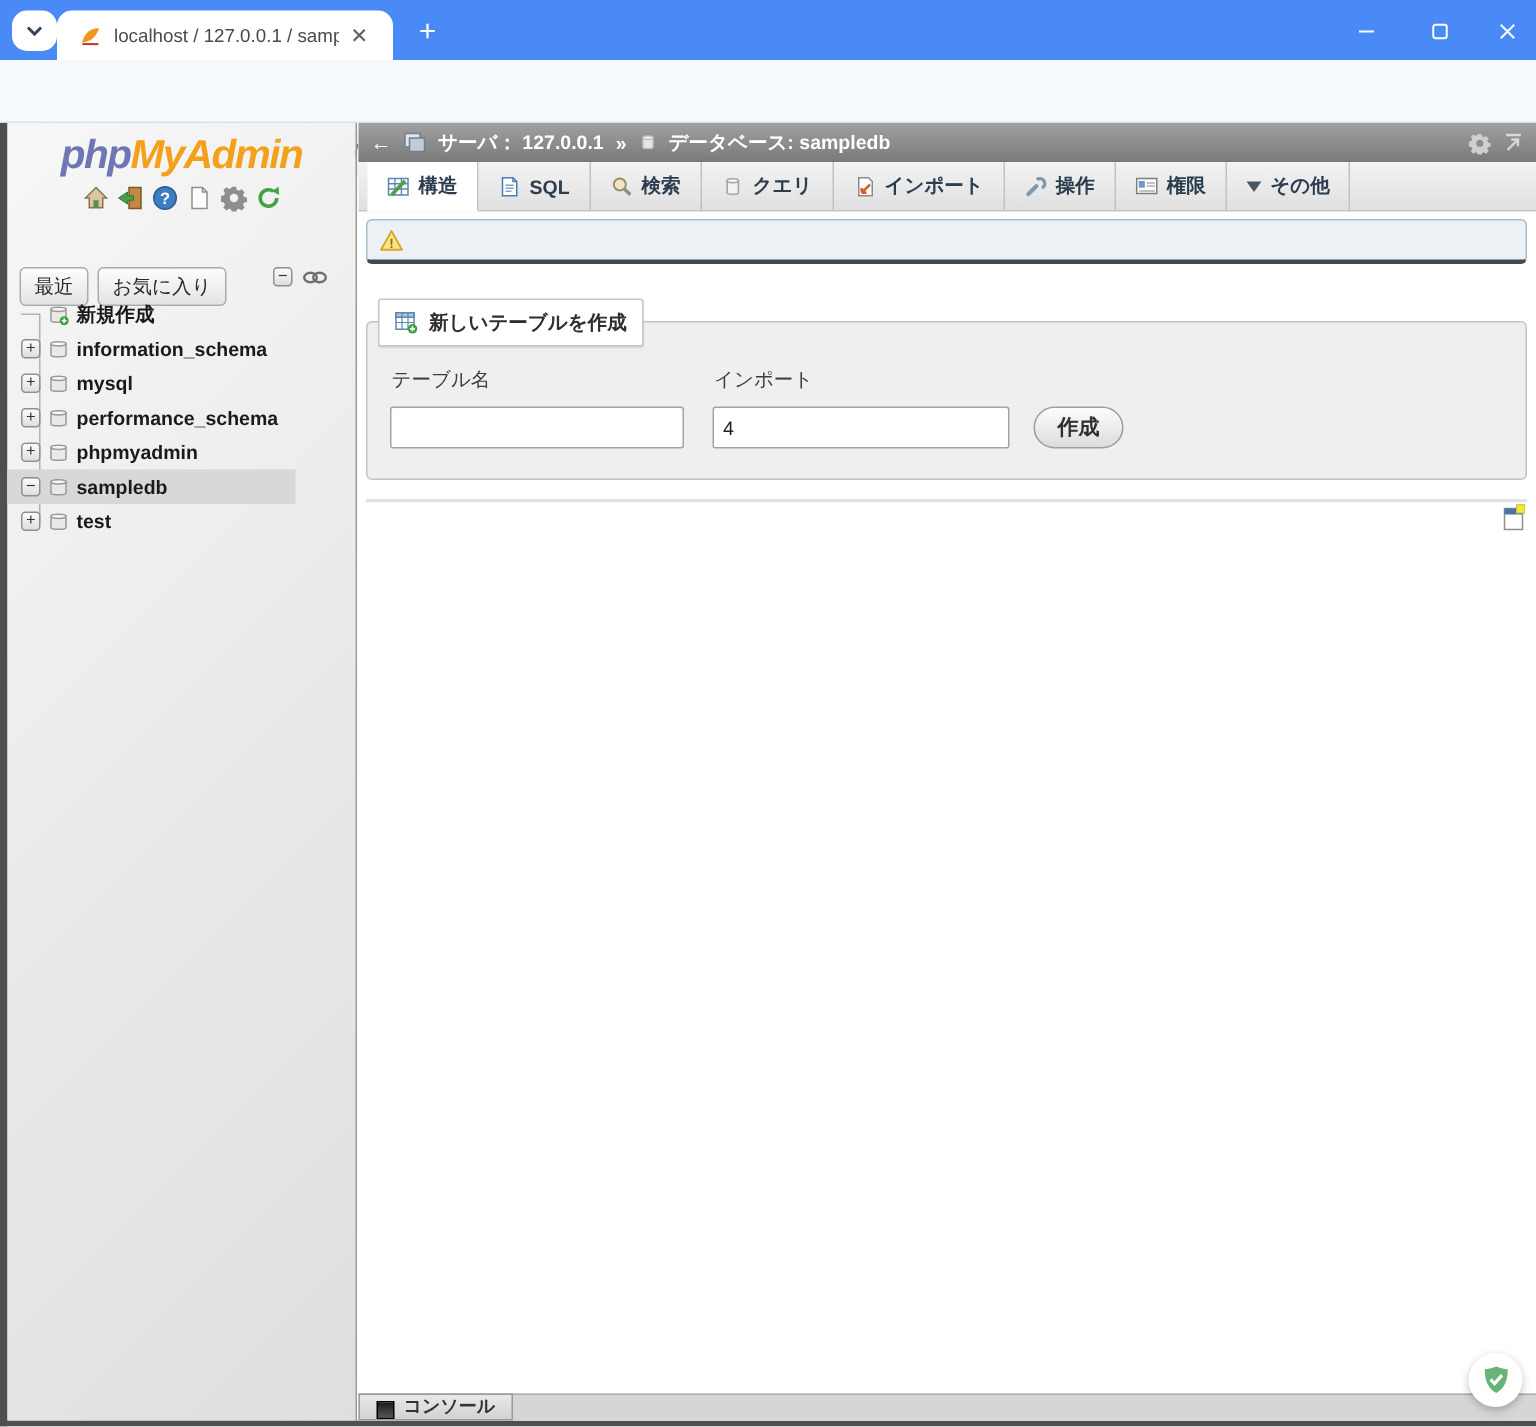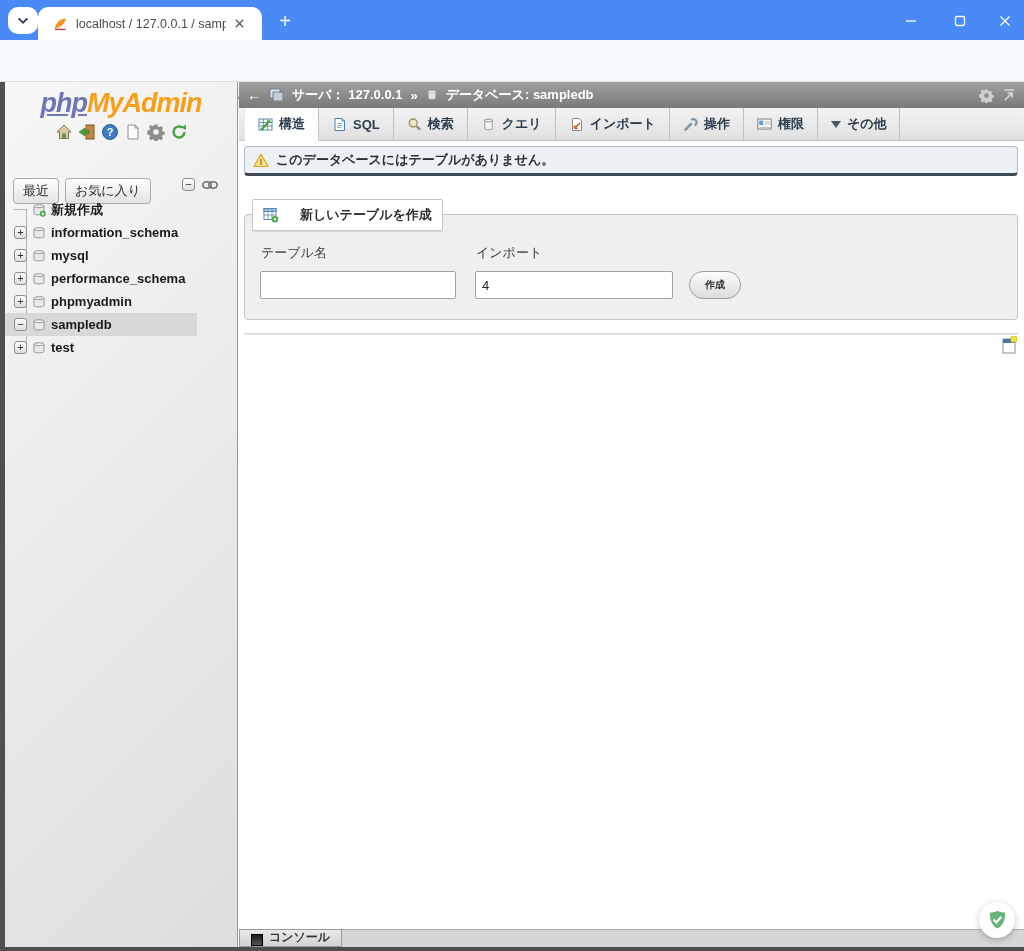--- a/index.html
+++ b/index.html
@@ -28,21 +28,21 @@
   .extic{top:50px;width:24px;height:22px;display:flex;align-items:center;justify-content:center;}
 
   
   #edgeL{left:0;top:82px;width:5px;height:869px;background:#4f4f4f;}
   #edgeB{left:0;top:947px;width:1024px;height:4px;background:#4f4f4f;}
 
   
   #sidebar{left:5px;top:82px;width:233px;height:865px;background:linear-gradient(135deg,#f7f7f7 0%,#e9e9e9 55%,#dedede 100%);
            border-right:1px solid #989898;box-sizing:border-box;}
   #pmalogo{left:0;top:6px;width:232px;text-align:center;font-size:27px;font-weight:bold;font-style:italic;letter-spacing:-1px;}
-  #pmalogo .php{color:#6e76b4;text-decoration:underline;}
+  #pmalogo .php{color:#6e76b4;}
   #pmalogo .mya{color:#f5a01b;}
   #sideicons{left:0;top:40px;width:232px;display:flex;justify-content:center;gap:4px;}
   #sideicons span{width:19px;height:19px;display:flex;align-items:center;justify-content:center;}
   .side-btn{border:1px solid #ababab;border-radius:4px;background:linear-gradient(#fdfdfd,#e3e3e3);
             padding:3px 9px;font-size:13px;color:#2a2a2a;display:inline-block;margin-top:32px;}
   #sidebtns{left:8px;top:64px;display:flex;gap:6px;}
   #sidetools{top:96px;right:18px;display:flex;gap:6px;align-items:center;}
   .minusbox{width:13px;height:13px;border:1px solid #8f8f8f;border-radius:3px;background:linear-gradient(#fcfcfc,#dedede);
             font-size:11px;line-height:11px;text-align:center;color:#333;box-sizing:border-box;}
   #tree{left:0;top:116px;width:192px;}
@@ -63,28 +63,28 @@
   #tabbar{left:0;top:26px;width:785px;height:33px;background:linear-gradient(#f3f3f3,#e0e0e0);
           border-bottom:1px solid #c6c6c6;box-sizing:border-box;display:flex;padding-left:6px;}
   .tab{display:flex;align-items:center;gap:6px;padding:0 13px;border-right:1px solid #c2c2c2;
        font-weight:bold;font-size:13px;color:#2b3d4f;}
   .tab.active{background:#fff;margin-bottom:-1px;border-bottom:1px solid #fff;}
   .tri-down{width:0;height:0;border-left:5px solid transparent;border-right:5px solid transparent;border-top:7px solid #4a5763;}
   #warnbox{left:5px;top:64px;width:774px;height:30px;background:#edf1f5;border:1px solid #a9bccc;
            border-bottom:3px solid #3e4b55;border-radius:4px;box-sizing:border-box;
            display:flex;align-items:center;gap:7px;padding:0 8px;font-size:13px;font-weight:bold;color:#2f2f2f;}
   #legendbox{left:13px;top:117px;height:30px;background:#fff;border:1px solid #c6c6c6;border-radius:2px;
-             display:flex;align-items:center;gap:21px;padding:0 10px;font-size:13px;font-weight:bold;color:#2f2f2f;
+             display:flex;align-items:center;gap:7px;padding:0 10px;font-size:13px;font-weight:bold;color:#2f2f2f;
              box-shadow:0 1px 1px rgba(0,0,0,.10);z-index:2;}
   #fieldset{left:5px;top:132px;width:774px;height:106px;background:#efefef;border:1px solid #c3c3c3;border-radius:4px;box-sizing:border-box;}
   .flabel{font-size:13px;color:#3c3c3c;}
   .finput{position:absolute;height:28px;border:1px solid #a3a3a3;border-radius:2px;background:#fff;
           font-size:13px;padding:0 6px;box-sizing:border-box;font-family:"Liberation Sans",sans-serif;color:#222;}
   #createbtn{left:450px;top:189px;height:28px;padding:0 15px;border:1px solid #9e9e9e;border-radius:14px;
-             background:linear-gradient(#fdfdfd,#dcdcdc);font-size:10px;font-weight:bold;color:#2f2f2f;
+             background:linear-gradient(#fdfdfd,#dcdcdc);font-size:14px;font-weight:bold;color:#2f2f2f;
              font-family:"Liberation Sans",sans-serif;}
   #hrline{left:5px;top:251px;width:774px;height:2px;background:linear-gradient(#d0d0d0,#f0f0f0);}
   #consolebar{left:0;top:847px;width:785px;height:18px;background:#d6d6d6;border-top:1px solid #ababab;box-sizing:border-box;}
   #consolebtn{left:0px;top:847px;height:18px;display:flex;align-items:flex-end;gap:6px;padding:0 11px;
               border:1px solid #9a9a9a;background:linear-gradient(#e9e9e9,#d2d2d2);box-sizing:border-box;
               font-size:12px;font-weight:bold;color:#333;}
   .sqsym{width:10px;height:10px;background:linear-gradient(#1c1c1c,#555);border:1px solid #000;}
   #adguard{left:740px;top:820px;width:36px;height:36px;border-radius:50%;background:#fff;
            box-shadow:0 2px 6px rgba(0,0,0,.25);display:flex;align-items:center;justify-content:center;}
 </style>
@@ -411,21 +411,20 @@
       <span class="tri-down"></span>
       <span>その他</span>
     </div>
   </div>
 
   <div class="abs" id="warnbox">
     <svg width="16" height="15" viewBox="0 0 16 15">
         <path d="M8 1 L15 13.5 H1 Z" fill="#fce289" stroke="#d3a826" stroke-width="1.2" stroke-linejoin="round"></path>
         <text x="8" y="12" font-size="9" font-weight="bold" text-anchor="middle" fill="#8a6d1f" font-family="Liberation Sans">!</text>
       </svg>
-    <span>このデータベースにはテーブルがありません。</span>
   </div>
 
   <div class="abs" id="legendbox">
     <svg width="16" height="16" viewBox="0 0 16 16">
         <rect x="1" y="1.5" width="12" height="11" fill="#fff" stroke="#5c87b0"></rect>
         <rect x="1" y="1.5" width="12" height="3" fill="#a9c4de" stroke="#5c87b0"></rect>
         <path d="M1 8 H13 M5 1.5 V12.5 M9 1.5 V12.5" stroke="#5c87b0" stroke-width="0.8"></path>
         <circle cx="12" cy="12.2" r="3.2" fill="#3fa33f"></circle>
         <path d="M12 10.5 v3.4 M10.3 12.2 h3.4" stroke="#fff" stroke-width="1.1"></path>
       </svg>

